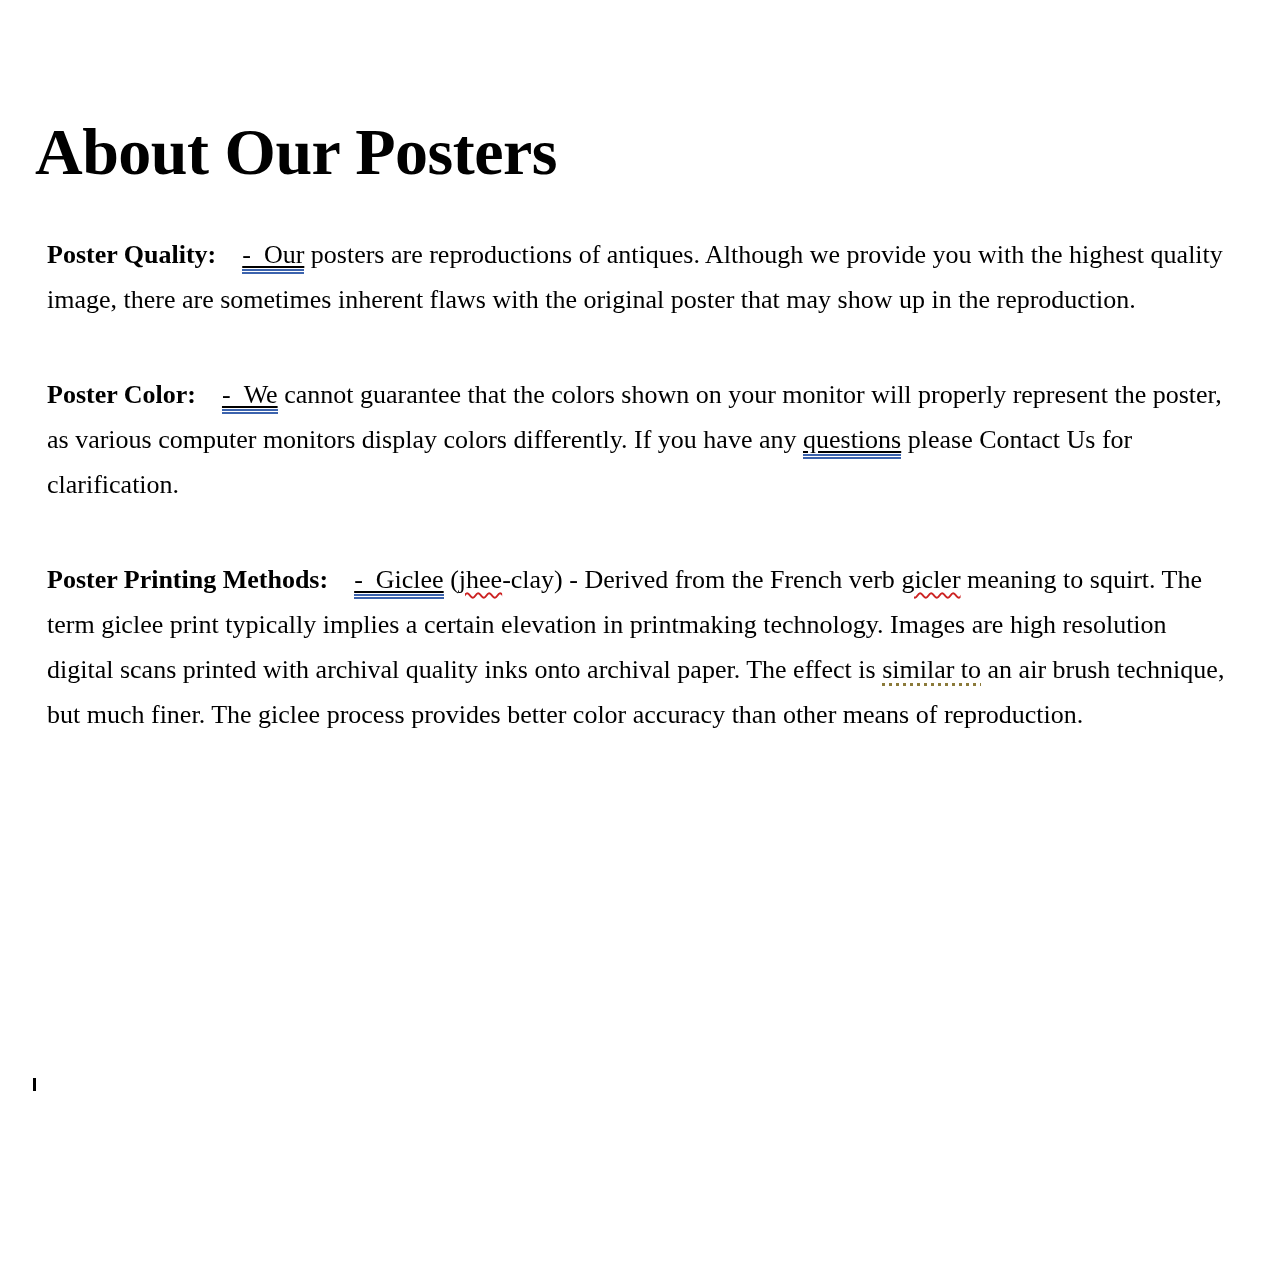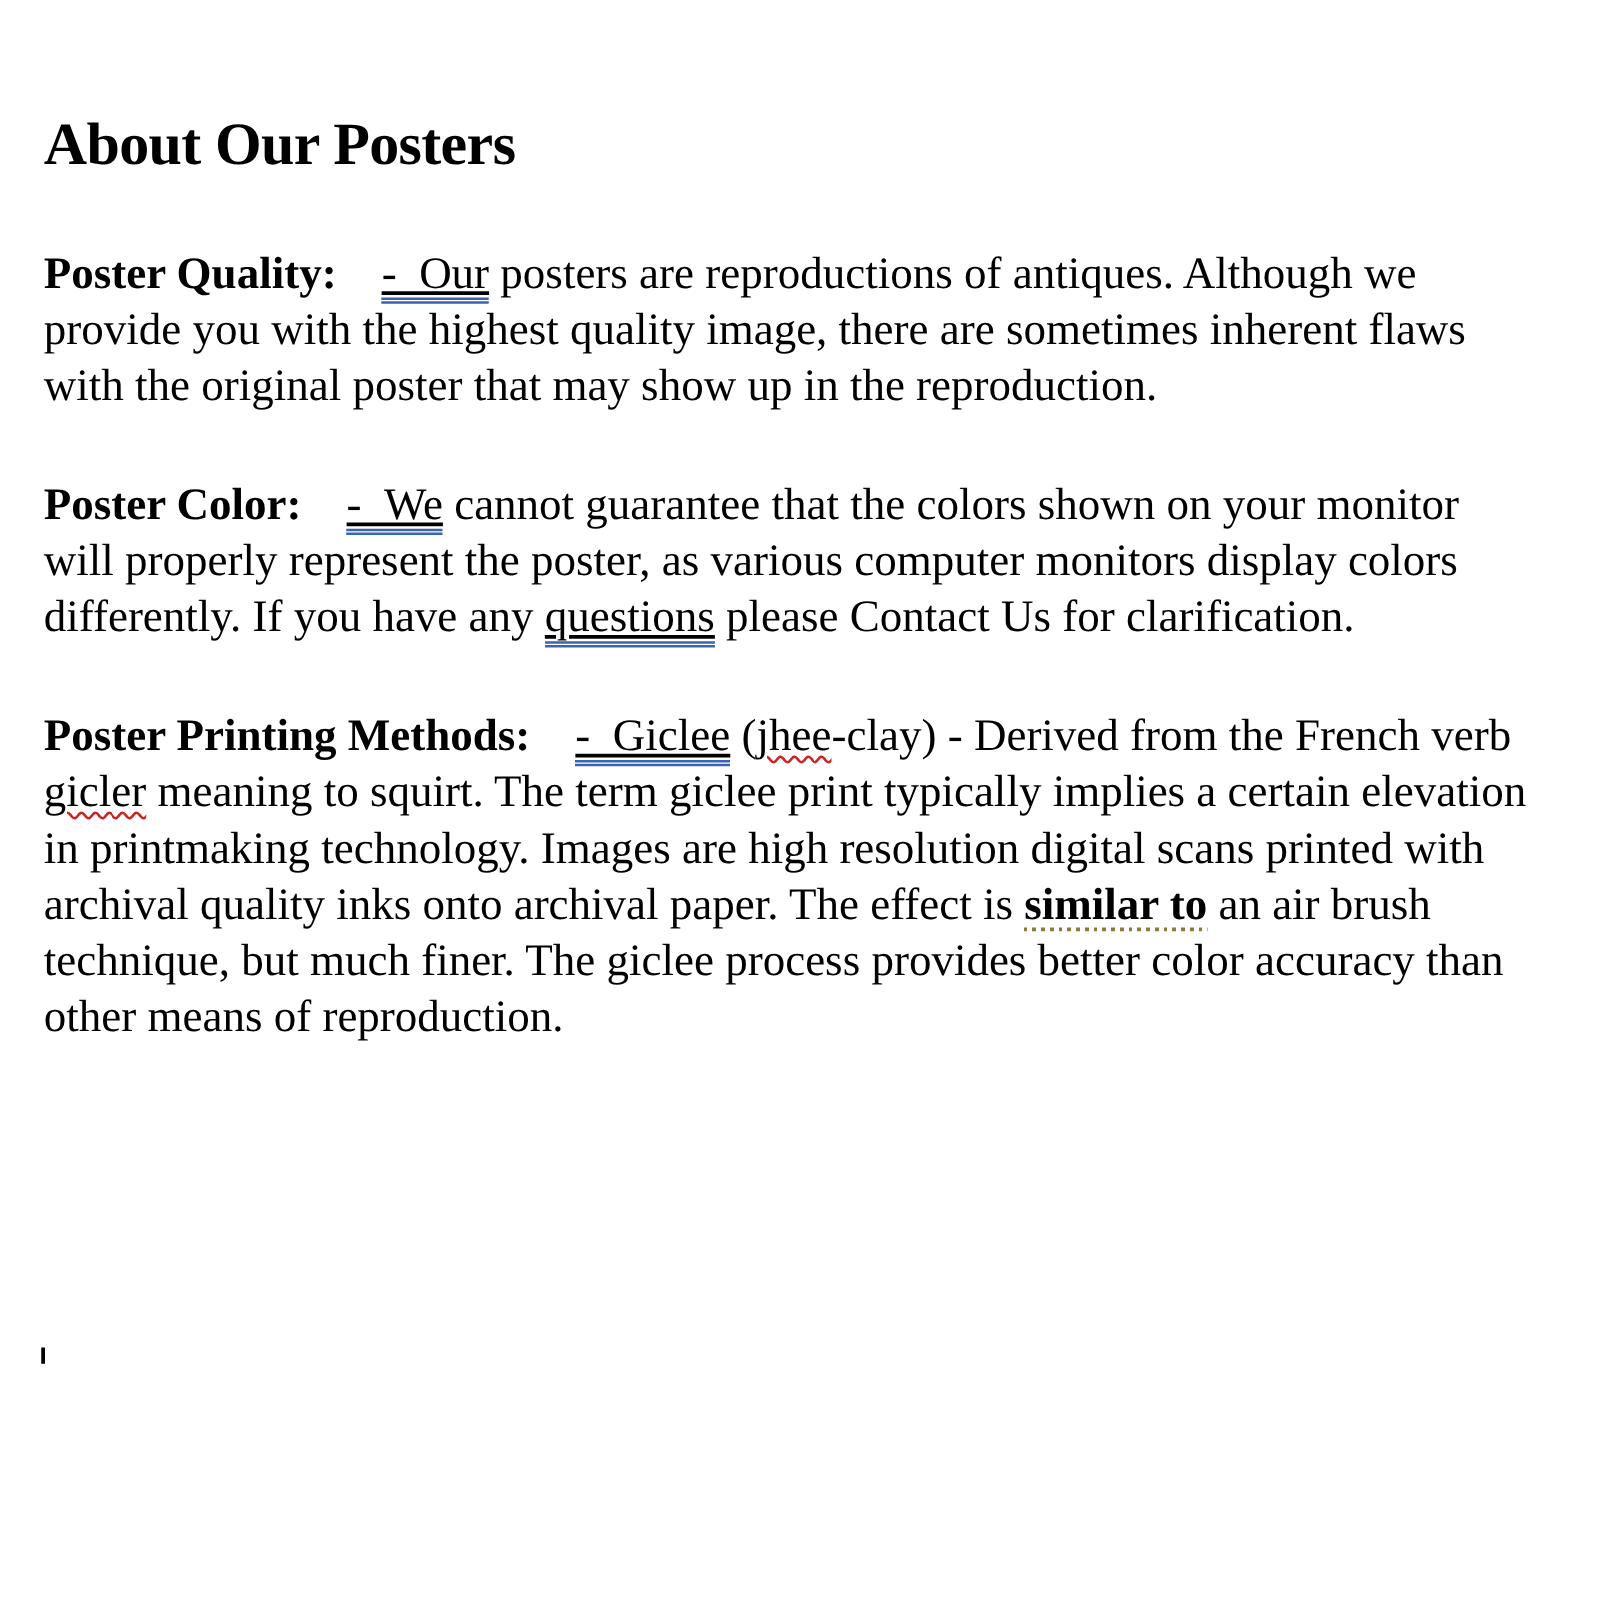--- a/index.html
+++ b/index.html
@@ -11,30 +11,30 @@
   }
   .doc {
     position: relative;
     width: 1280px;
     height: 1280px;
     overflow: hidden;
     background: var(--page-background, #ffffff);
   }
   h1.title {
     font-family: "Liberation Serif", serif;
-    font-size: 48px;
+    font-size: 66px;
     line-height: 64px;
     letter-spacing: -0.5px;
     font-weight: bold;
-    margin: 84px 0 48px 35px;
+    margin: 120px 0 48px 35px;
   }
   .content {
     width: 1190px;
-    margin-left: 35px;
-    font-size: 36px;
+    margin-left: 47px;
+    font-size: 26px;
     line-height: 45px;
     text-align: left;
   }
   .para {
     margin: 0 0 50px 0;
   }
   .seg-bold {
     font-weight: bold;
   }
   .seg-link {
@@ -48,21 +48,20 @@
     text-decoration-style: wavy;
     text-decoration-color: var(--spell-underline, #cc2222);
     text-decoration-thickness: 2px;
     text-underline-offset: 4px;
   }
   .seg-dotted {
     background: repeating-linear-gradient(90deg,
         var(--flag-underline, #8b7a3a) 0 3px,
         transparent 3px 7px) left bottom / 100% 3px no-repeat;
     padding-bottom: 2px;
-    font-weight: bold;
   }
   .caret {
     position: absolute;
     left: 33px;
     top: 1078px;
     width: 3px;
     height: 13px;
     background: var(--caret, #000000);
   }
 </style>

